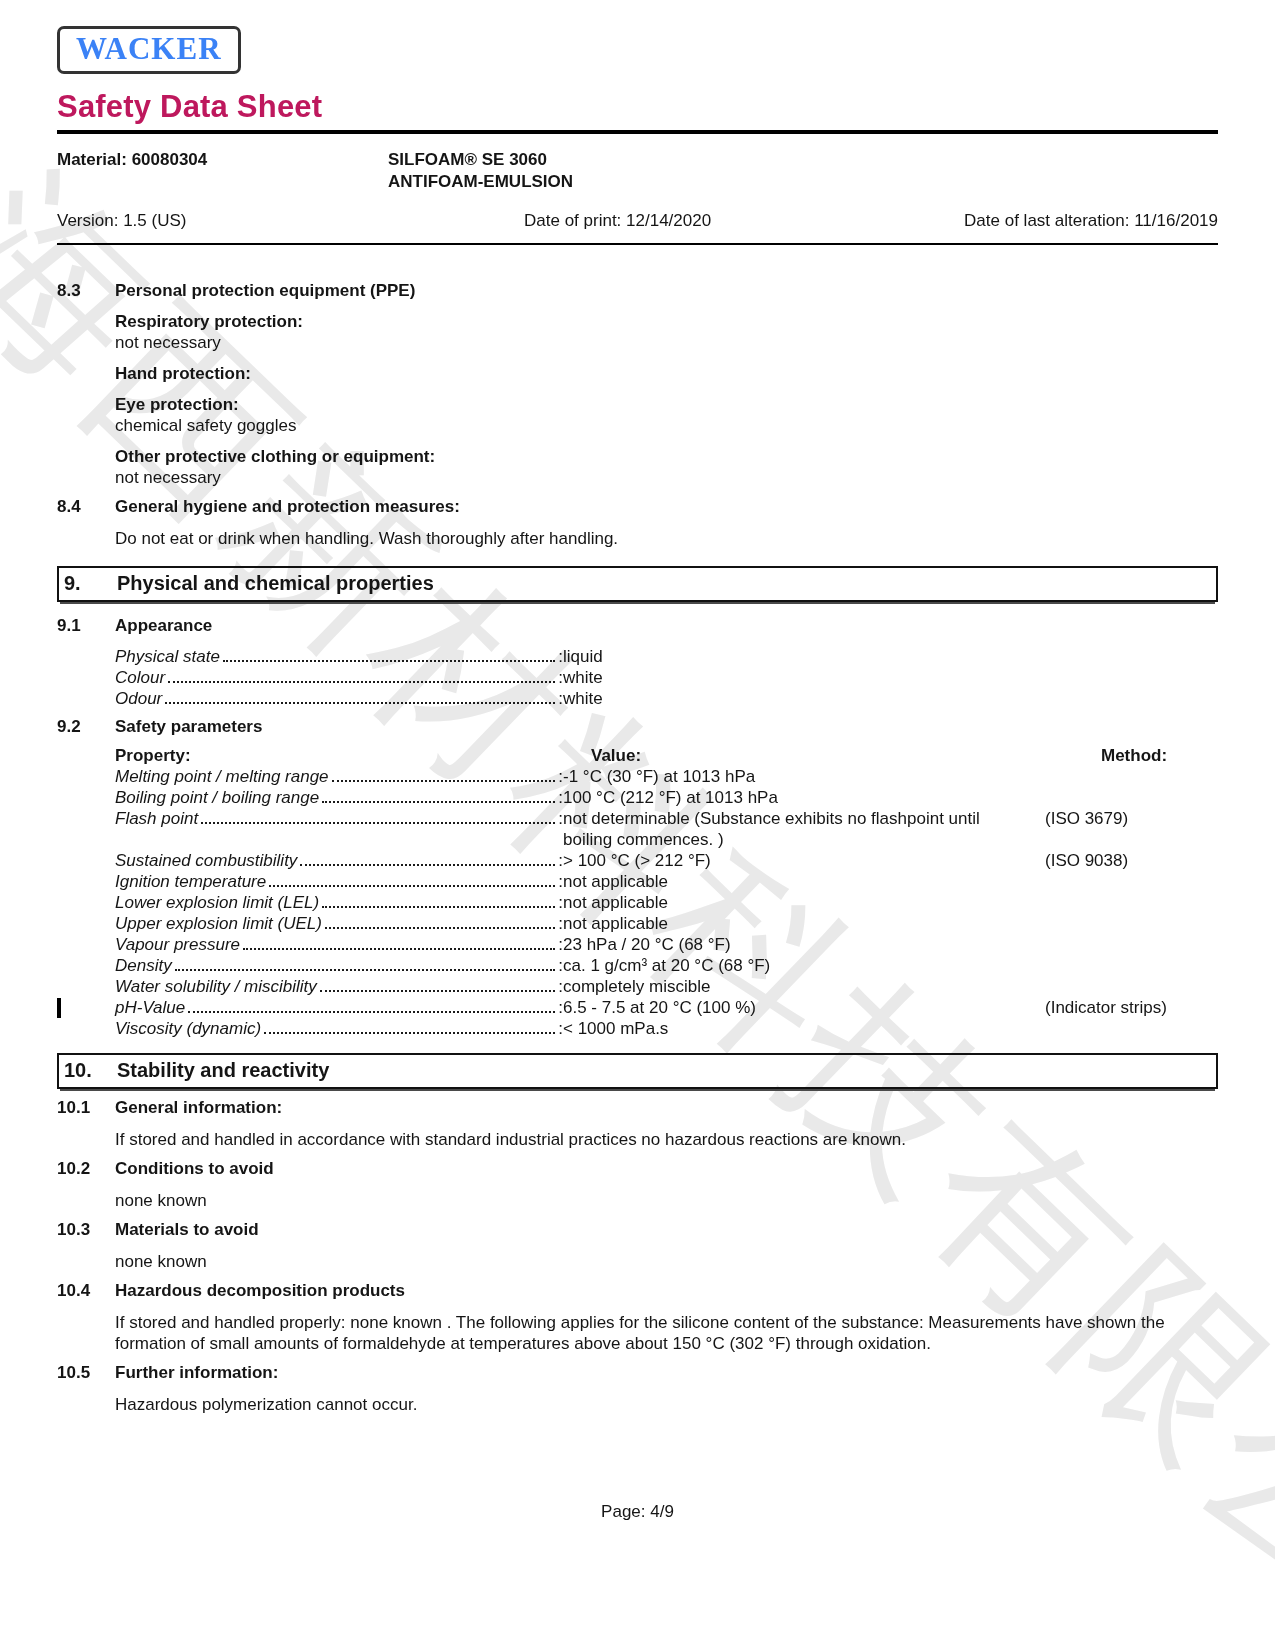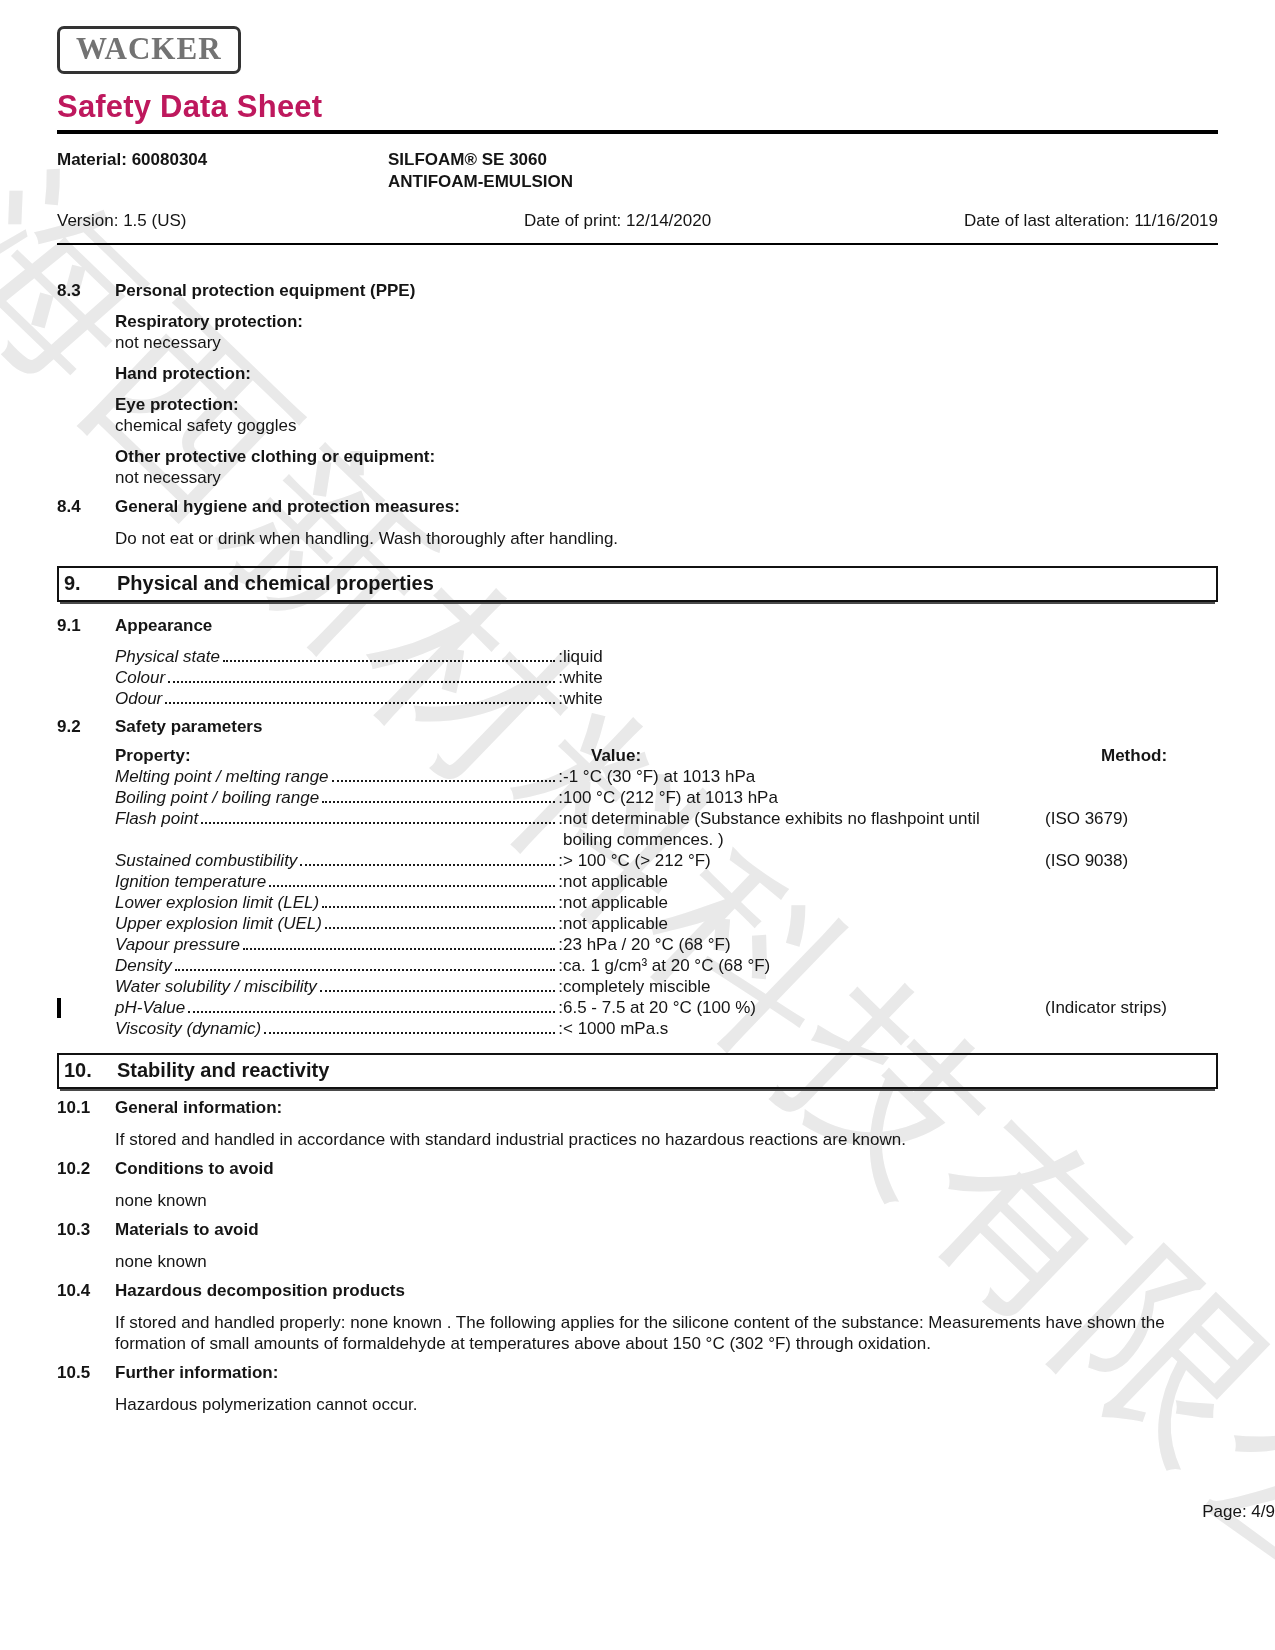--- a/index.html
+++ b/index.html
@@ -12,21 +12,21 @@
     position:absolute;top:-10px;left:-70px;z-index:0;
     transform:rotate(44deg);transform-origin:0 0;
     font-size:188px;letter-spacing:6px;color:#e9e9e9;white-space:nowrap;
     font-family:"DejaVu Sans",sans-serif;user-select:none;
   }
   .content{position:relative;z-index:1;}
   .logo-box{
     display:inline-block;margin-top:26px;padding:2px 16px 4px;
     border:3px solid #333;border-radius:7px;
     font-family:"Liberation Serif",serif;font-weight:bold;font-size:31px;
-    letter-spacing:1px;color:#737373;
+    letter-spacing:1px;color:#3b82f6;
   }
   .doc-title{margin-top:15px;font-size:31px;font-weight:bold;color:#be185d;letter-spacing:0.2px;}
   .rule-thick{margin-top:5px;border-top:4px solid #000;height:0;}
   .rule-thin{margin-top:12px;border-top:2px solid #000;height:0;}
   .hdr-row1{margin-top:15px;display:flex;font-weight:bold;font-size:17px;line-height:22px;}
   .hdr-material{width:331px;flex:0 0 331px;}
   .hdr-row2{margin-top:17px;position:relative;font-size:17px;line-height:21px;height:21px;}
   .hdr-print{position:absolute;left:467px;top:0;}
   .hdr-alter{position:absolute;right:0;top:0;margin-left:36px;}
   .sec{display:grid;grid-template-columns:58px 1fr;font-size:17px;}
@@ -45,21 +45,21 @@
   .row-a{display:grid;grid-template-columns:448px 1fr;}
   .row-s{display:grid;grid-template-columns:448px 482px 1fr;position:relative;}
   .pcell{display:flex;align-items:baseline;}
   .pcell .lbl{white-space:nowrap;font-style:italic;}
   .dots{flex:1 1 auto;min-width:8px;border-bottom:2px dotted #1a1a1a;margin:0 3px 4px 3px;}
   .vcell{padding-right:14px;}
   .colhdr{font-weight:bold;gap:28px;}
   .changebar{position:absolute;left:-58px;top:1px;width:4px;height:20px;background:#000;}
   .s10sub{margin-top:9px;}
   .s10sub .bd{margin-top:11px;}
-  .footer{position:absolute;top:1502px;left:0;width:100%;text-align:right;font-size:17px;}
+  .footer{position:absolute;top:1502px;left:0;width:100%;text-align:center;font-size:17px;}
   .mt36{margin-top:36px;} .mt11{margin-top:11px;}
   .mt10{margin-top:10px;} .mt9{margin-top:9px;} .mt8{margin-top:8px;} .mt14{margin-top:14px;}
 </style>
 </head>
 <body>
 
 <div class="page">
   <div class="wm">上海西新材料科技有限公司</div>
 
   <div class="content">

